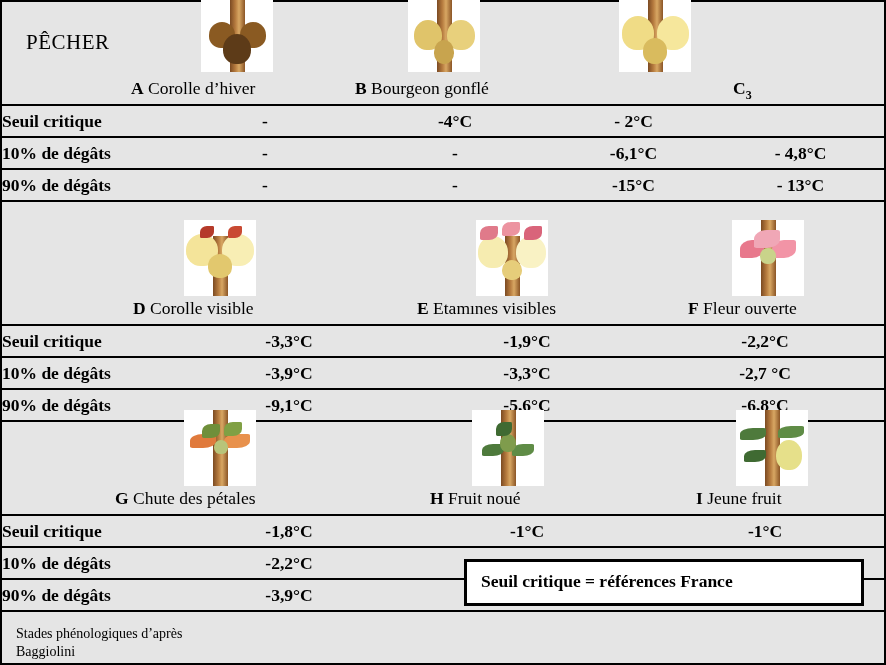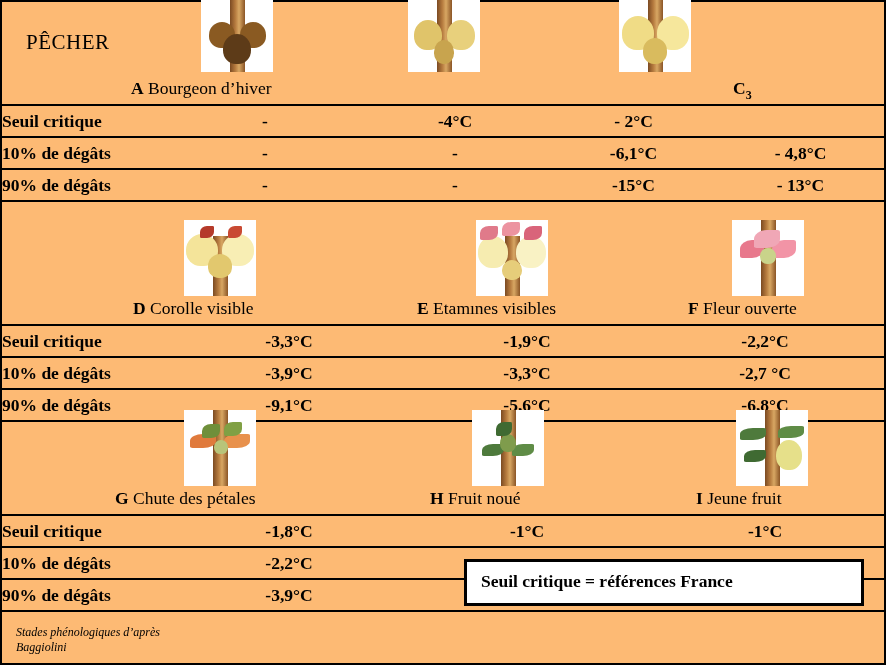--- a/index.html
+++ b/index.html
@@ -14,21 +14,21 @@
     color: #000000;
     position: relative;
     overflow: hidden;
   }
   .page {
     position: relative;
     width: 886px;
     height: 665px;
     box-sizing: border-box;
     border: 2px solid #000;
-    background: #fdba74;
+    background: #e5e5e5;
   }
 
   
   .title {
     position: absolute;
     left: 24px;
     top: 28px;
     font-size: 21px;
     letter-spacing: 0.5px;
     font-family: "Liberation Serif", serif;
@@ -125,22 +125,21 @@
   td.val {
     font-weight: bold;
     text-align: center;
   }
 
   
   .footnote {
     position: absolute;
     left: 14px;
     top: 623px;
-    font-size: 12px;
-    font-style: italic;
+    font-size: 14px;
     line-height: 1.25;
     width: 300px;
   }
 
   
   .legend {
     position: absolute;
     left: 462px;
     top: 557px;
     width: 400px;
@@ -188,21 +187,25 @@
           <div class="bud" style="left:3px; top:20px; width:32px; height:34px; background:#f0dc86;"></div>
           <div class="bud" style="left:38px; top:20px; width:32px; height:34px; background:#f6e79c;"></div>
           <div class="bud" style="left:24px; top:42px; width:24px; height:26px; background:#d9bb5e;"></div>
         </div>
       </div>
     </div>
 
     <div class="label-row" style="height:28px;">
       <div class="label-cell" style="left:129px; top:2px;">
         <b>A</b>
-        <span class="lbl">Bourgeon d’hiver</span>
+        <span class="lbl">Corolle d’hiver</span>
+      </div>
+      <div class="label-cell" style="left:353px; top:2px;">
+        <b>B</b>
+        <span class="lbl">Bourgeon gonflé</span>
       </div>
       <div class="label-cell" style="left:731px; top:2px; font-weight:bold;">
         <b>C</b><span class="sub">3</span>
       </div>
     </div>
 
     <table class="grid">
       <colgroup>
         <col style="width:168px">
         <col style="width:190px">

